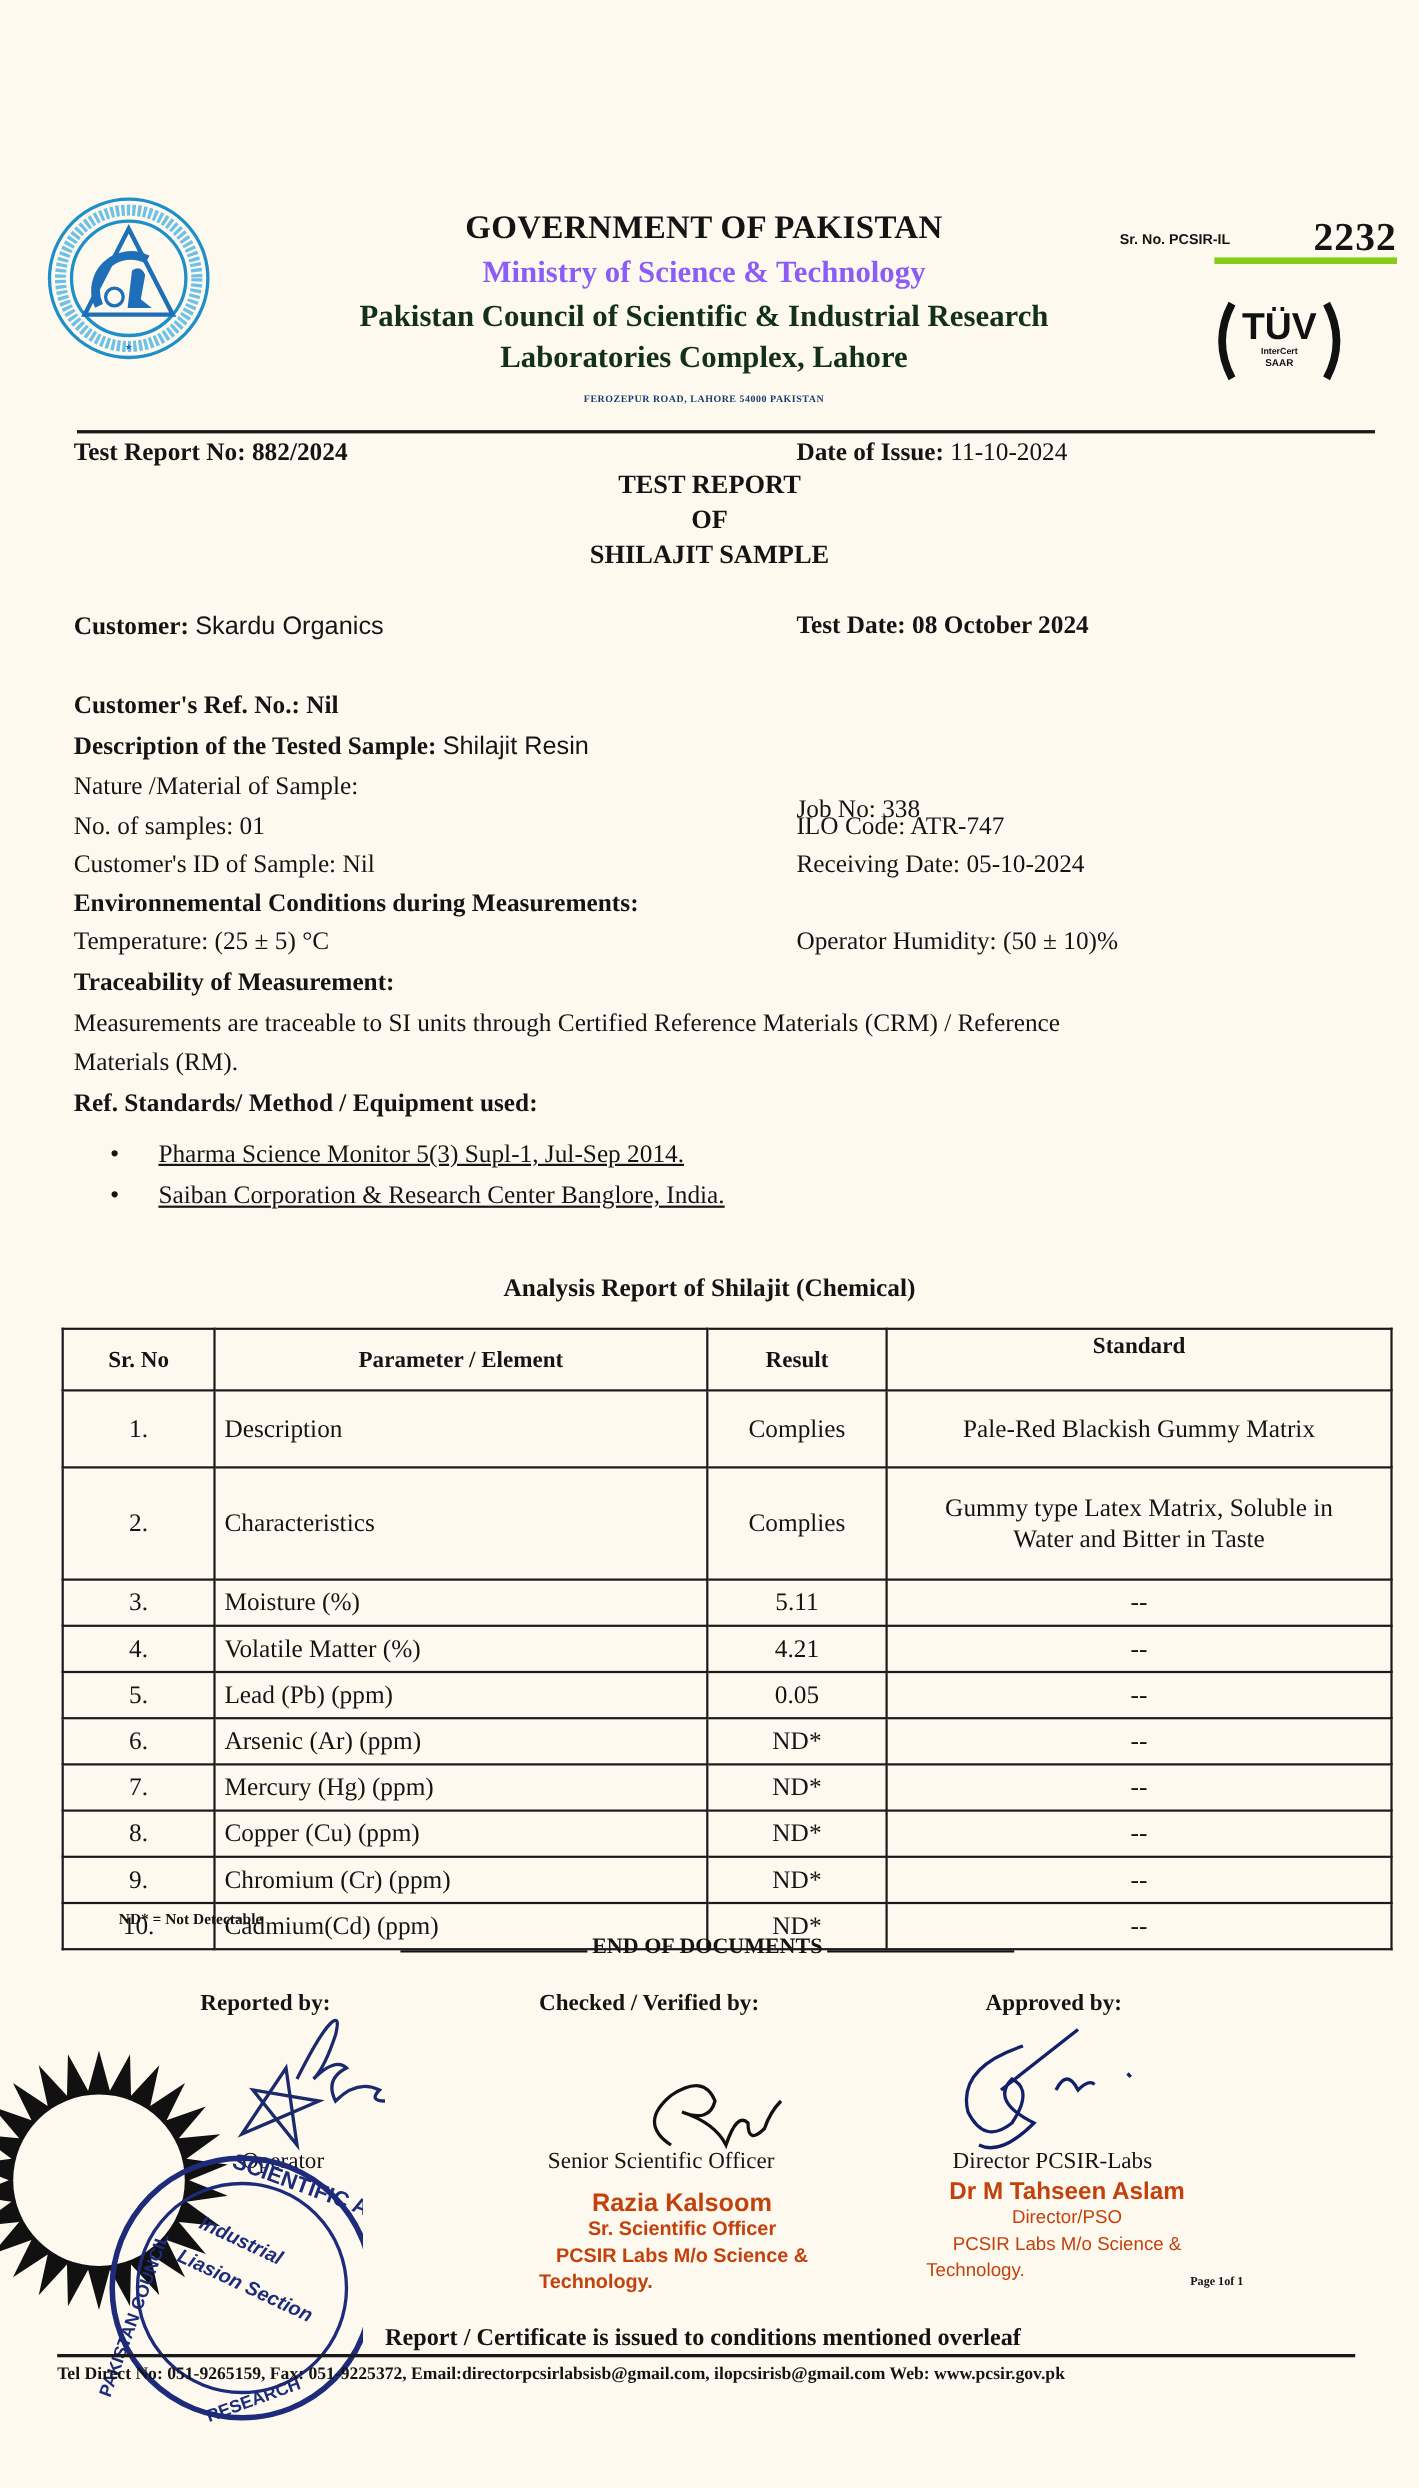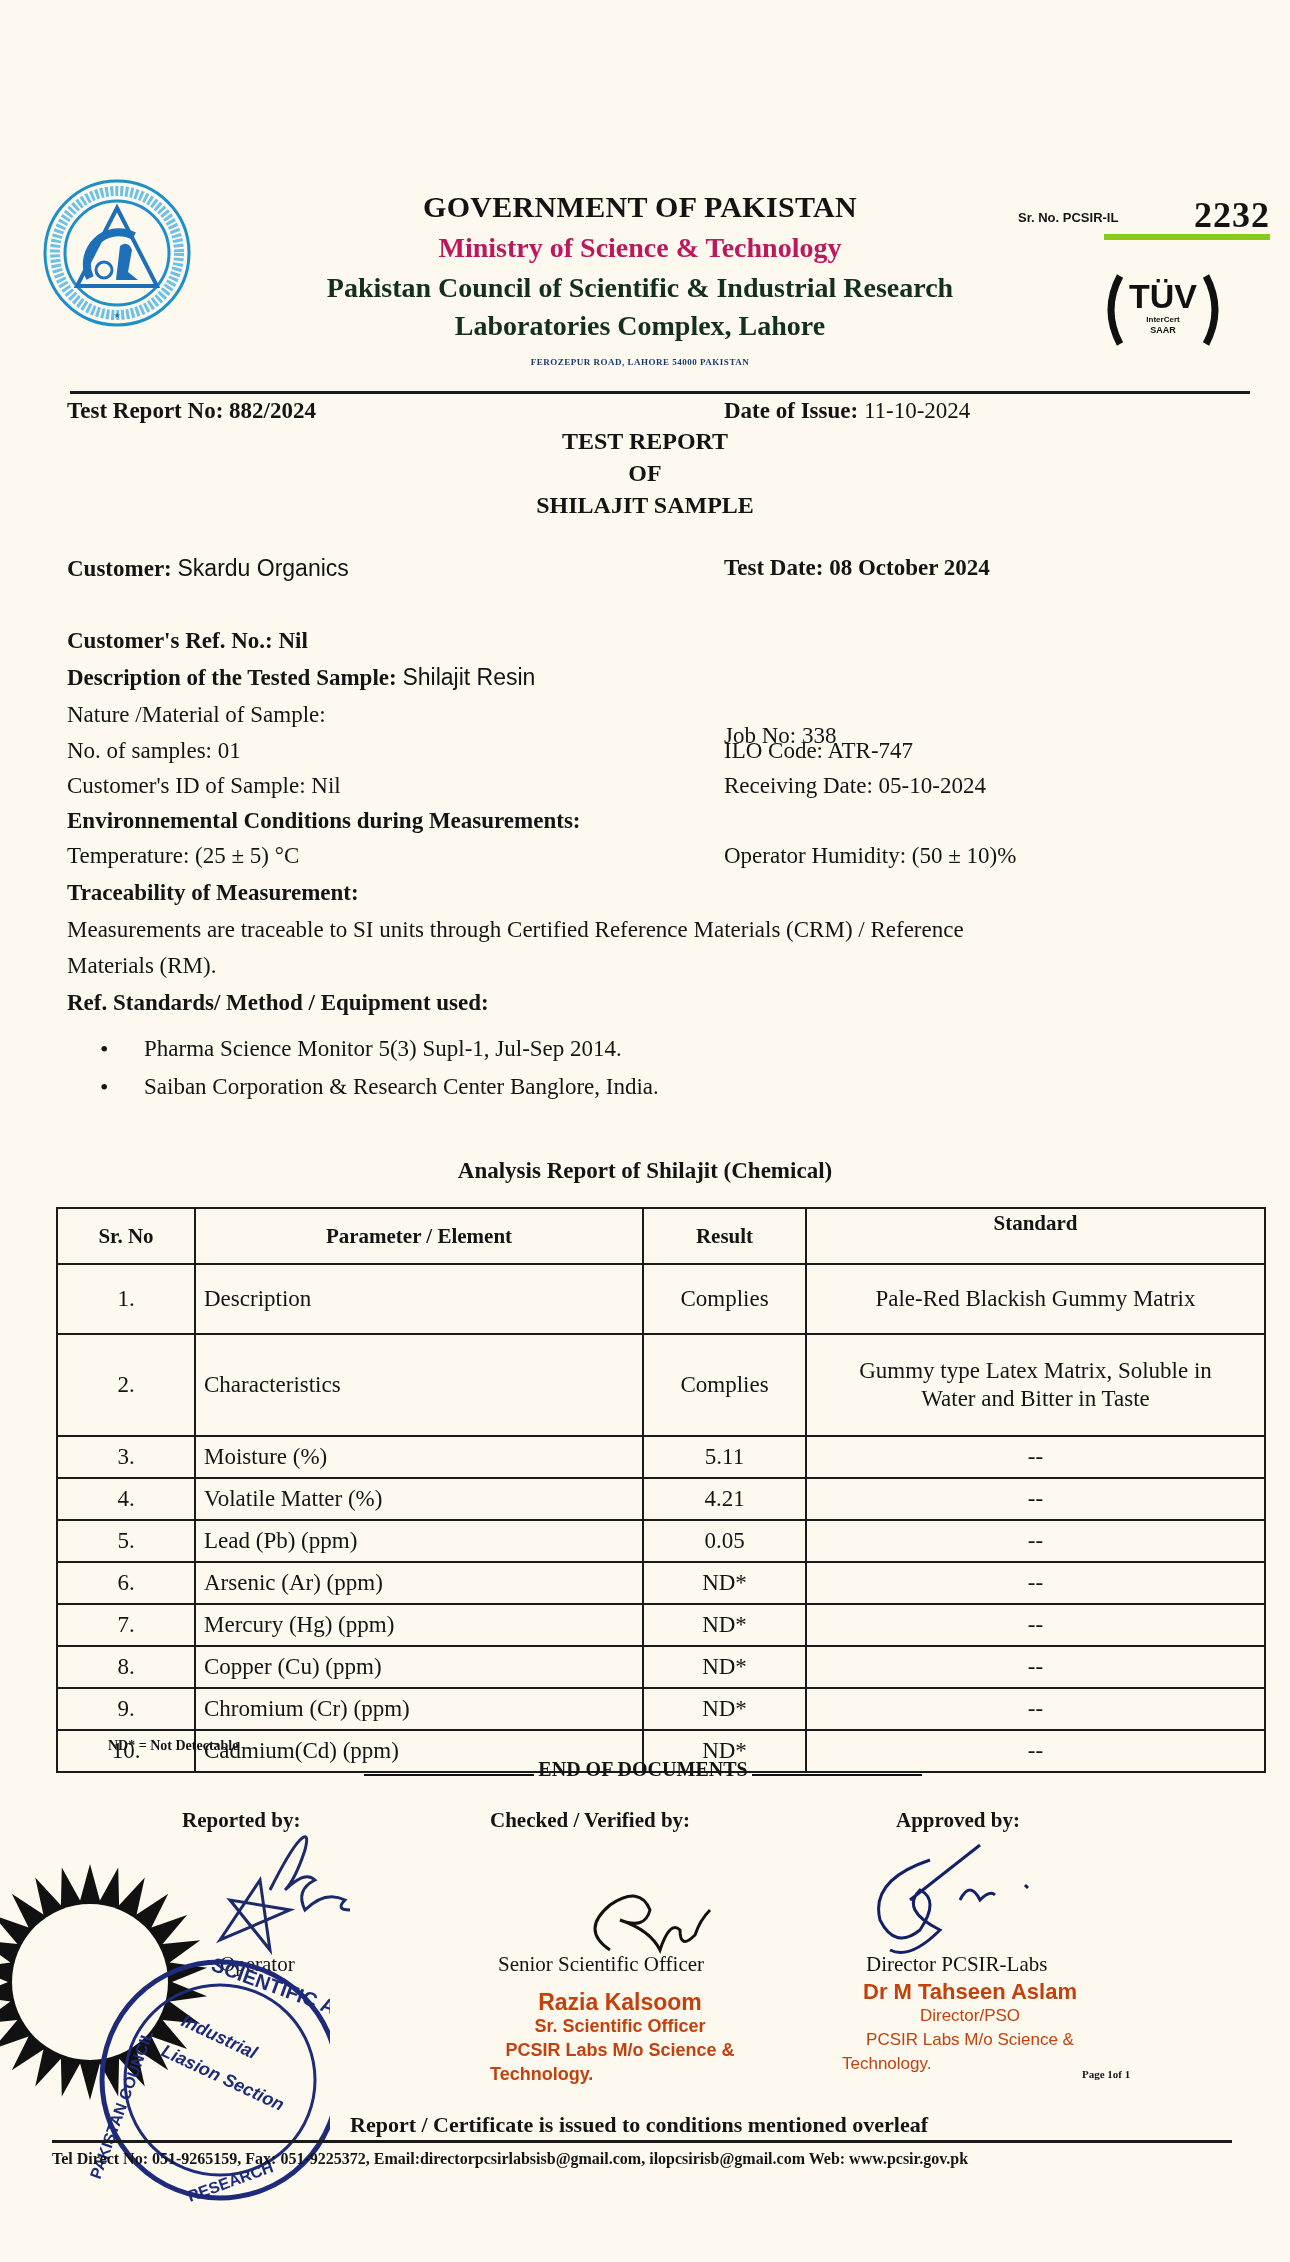--- a/index.html
+++ b/index.html
@@ -8,37 +8,37 @@
     font-family:"Liberation Serif", serif; color:#141414;
   }
   .abs { position:absolute; }
   .b { font-weight:bold; }
   .sans { font-family:"Liberation Sans", sans-serif; }
 
   
   .logo { left:42px; top:178px; width:150px; height:150px; }
   .hdr { left:240px; width:800px; text-align:center; font-weight:bold; }
   .h1 { top:190px; font-size:30px; letter-spacing:0.3px; }
-  .h2 { top:232px; font-size:28px; color:#be185d; }
+  .h2 { top:232px; font-size:28px; color:#8b5cf6; }
   .h3 { top:272px; font-size:28px; color:#12301a; }
   .h4 { top:310px; font-size:28px; color:#12301a; }
   .h5 { top:357px; font-size:9px; color:#1a3a6e; letter-spacing:0.5px; }
   .srno { left:1018px; top:210px; font-size:13px; font-weight:bold; }
   .srval { left:1104px; top:196px; width:166px; font-size:36px; font-weight:bold; text-align:right; letter-spacing:1px; border-bottom:6px solid #84cc16; line-height:38px; }
   .tuv { left:1098px; top:270px; width:130px; height:80px; }
 
   .rule-top { left:70px; top:391px; width:1180px; height:3px; background:#1a1a1a; }
 
   .meta { font-size:23px; }
   .center-title { left:0; width:1290px; text-align:center; font-weight:bold; font-size:24px; }
 
   .row-l { left:67px; }
   .row-r { left:724px; }
 
-  .bullet-list { left:100px; top:1030px; font-size:23px; line-height:38px; }
+  .bullet-list { left:100px; top:1030px; font-size:23px; line-height:38px;text-decoration:underline; }
   .bullet { position:relative; padding-left:44px; }
   .bullet::before { content:"•"; position:absolute; left:0; top:0; font-size:24px; }
 
   
   table.res { position:absolute; left:56px; top:1207px; width:1210px; border-collapse:collapse; font-size:23px; }
   table.res th, table.res td { border:2px solid #1a1a1a; padding:2px 8px; }
   table.res th { font-weight:bold; height:50px; font-size:21px; }
   .c-sr { width:120px; text-align:center; }
   .c-par { width:430px; text-align:left;margin-left:39px; }
   .c-res { width:145px; text-align:center; }

